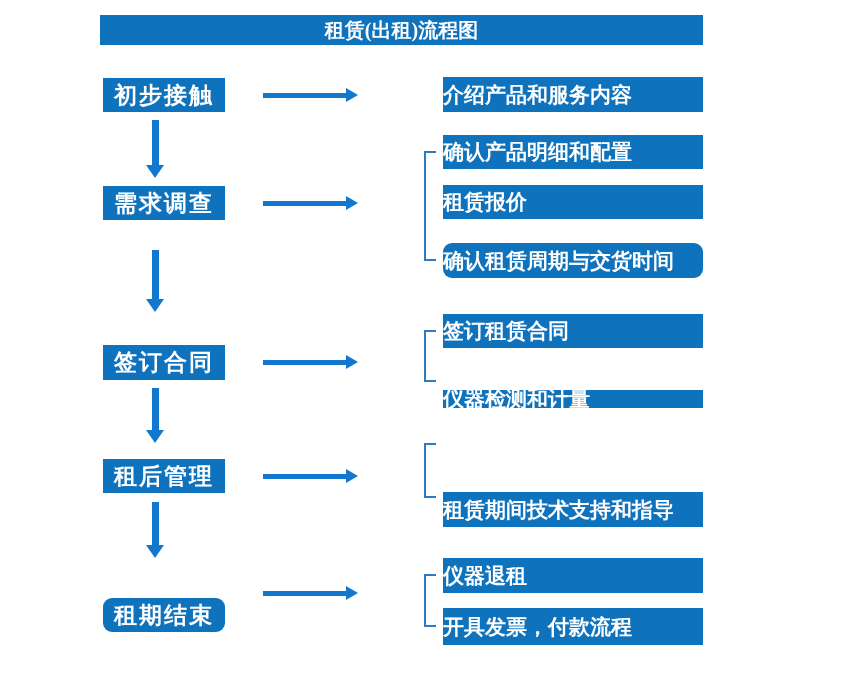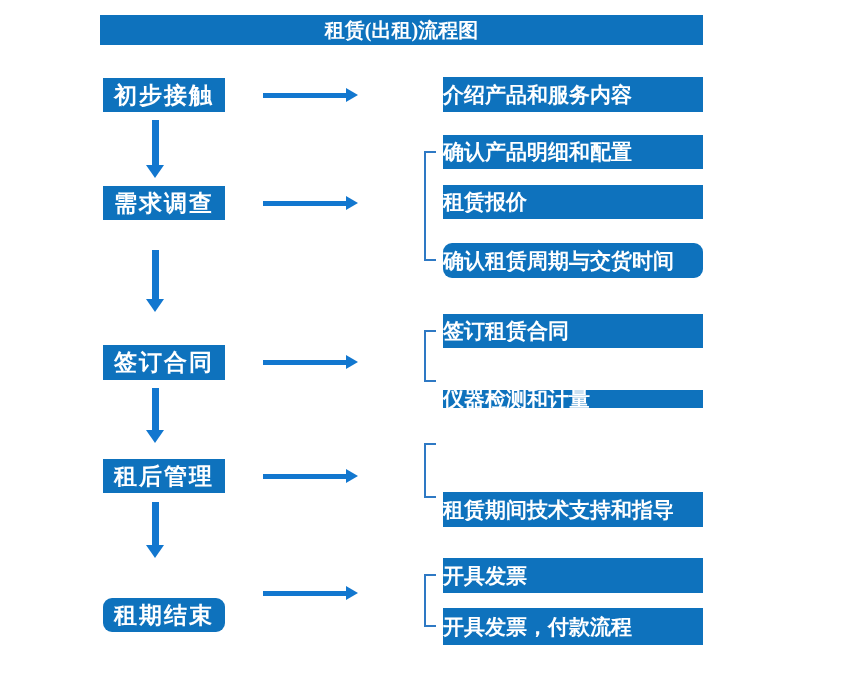--- a/index.html
+++ b/index.html
@@ -103,16 +103,16 @@
   <div class="bracket" style="top:443px;height:55px;"></div>
   <div class="bracket" style="top:574px;height:53px;"></div>
 
   <div class="detail" style="top:77px;height:35px;">介绍产品和服务内容</div>
   <div class="detail" style="top:135px;height:34px;text-align:right;">确认产品明细和配置</div>
   <div class="detail" style="top:185px;height:34px;">租赁报价</div>
   <div class="detail" style="top:243px;height:35px;border-radius:9px;">确认租赁周期与交货时间</div>
   <div class="detail" style="top:314px;height:34px;">签订租赁合同</div>
   <div class="detail" style="top:365px;height:18px;margin-top:25px;">仪器检测和计量</div>
   <div class="detail" style="top:492px;height:35px;text-align:center;">租赁期间技术支持和指导</div>
-  <div class="detail" style="top:558px;height:35px;">开具发票</div>
+  <div class="detail" style="top:558px;height:35px;">仪器退租</div>
   <div class="detail" style="top:608px;height:37px;">开具发票，付款流程</div>
 
 </div>
 
 </body></html>

